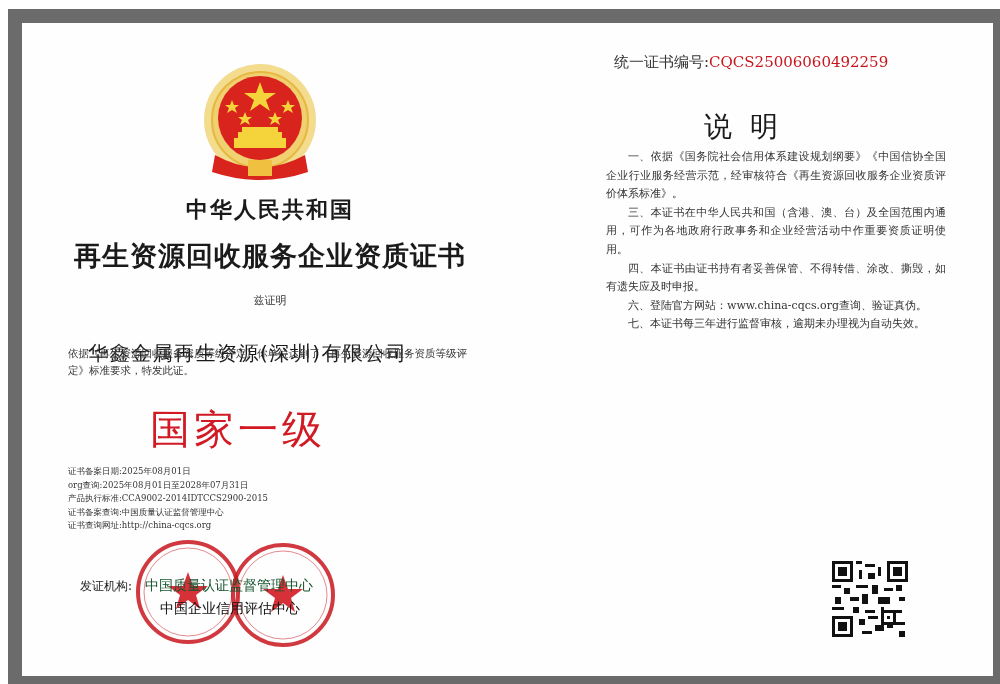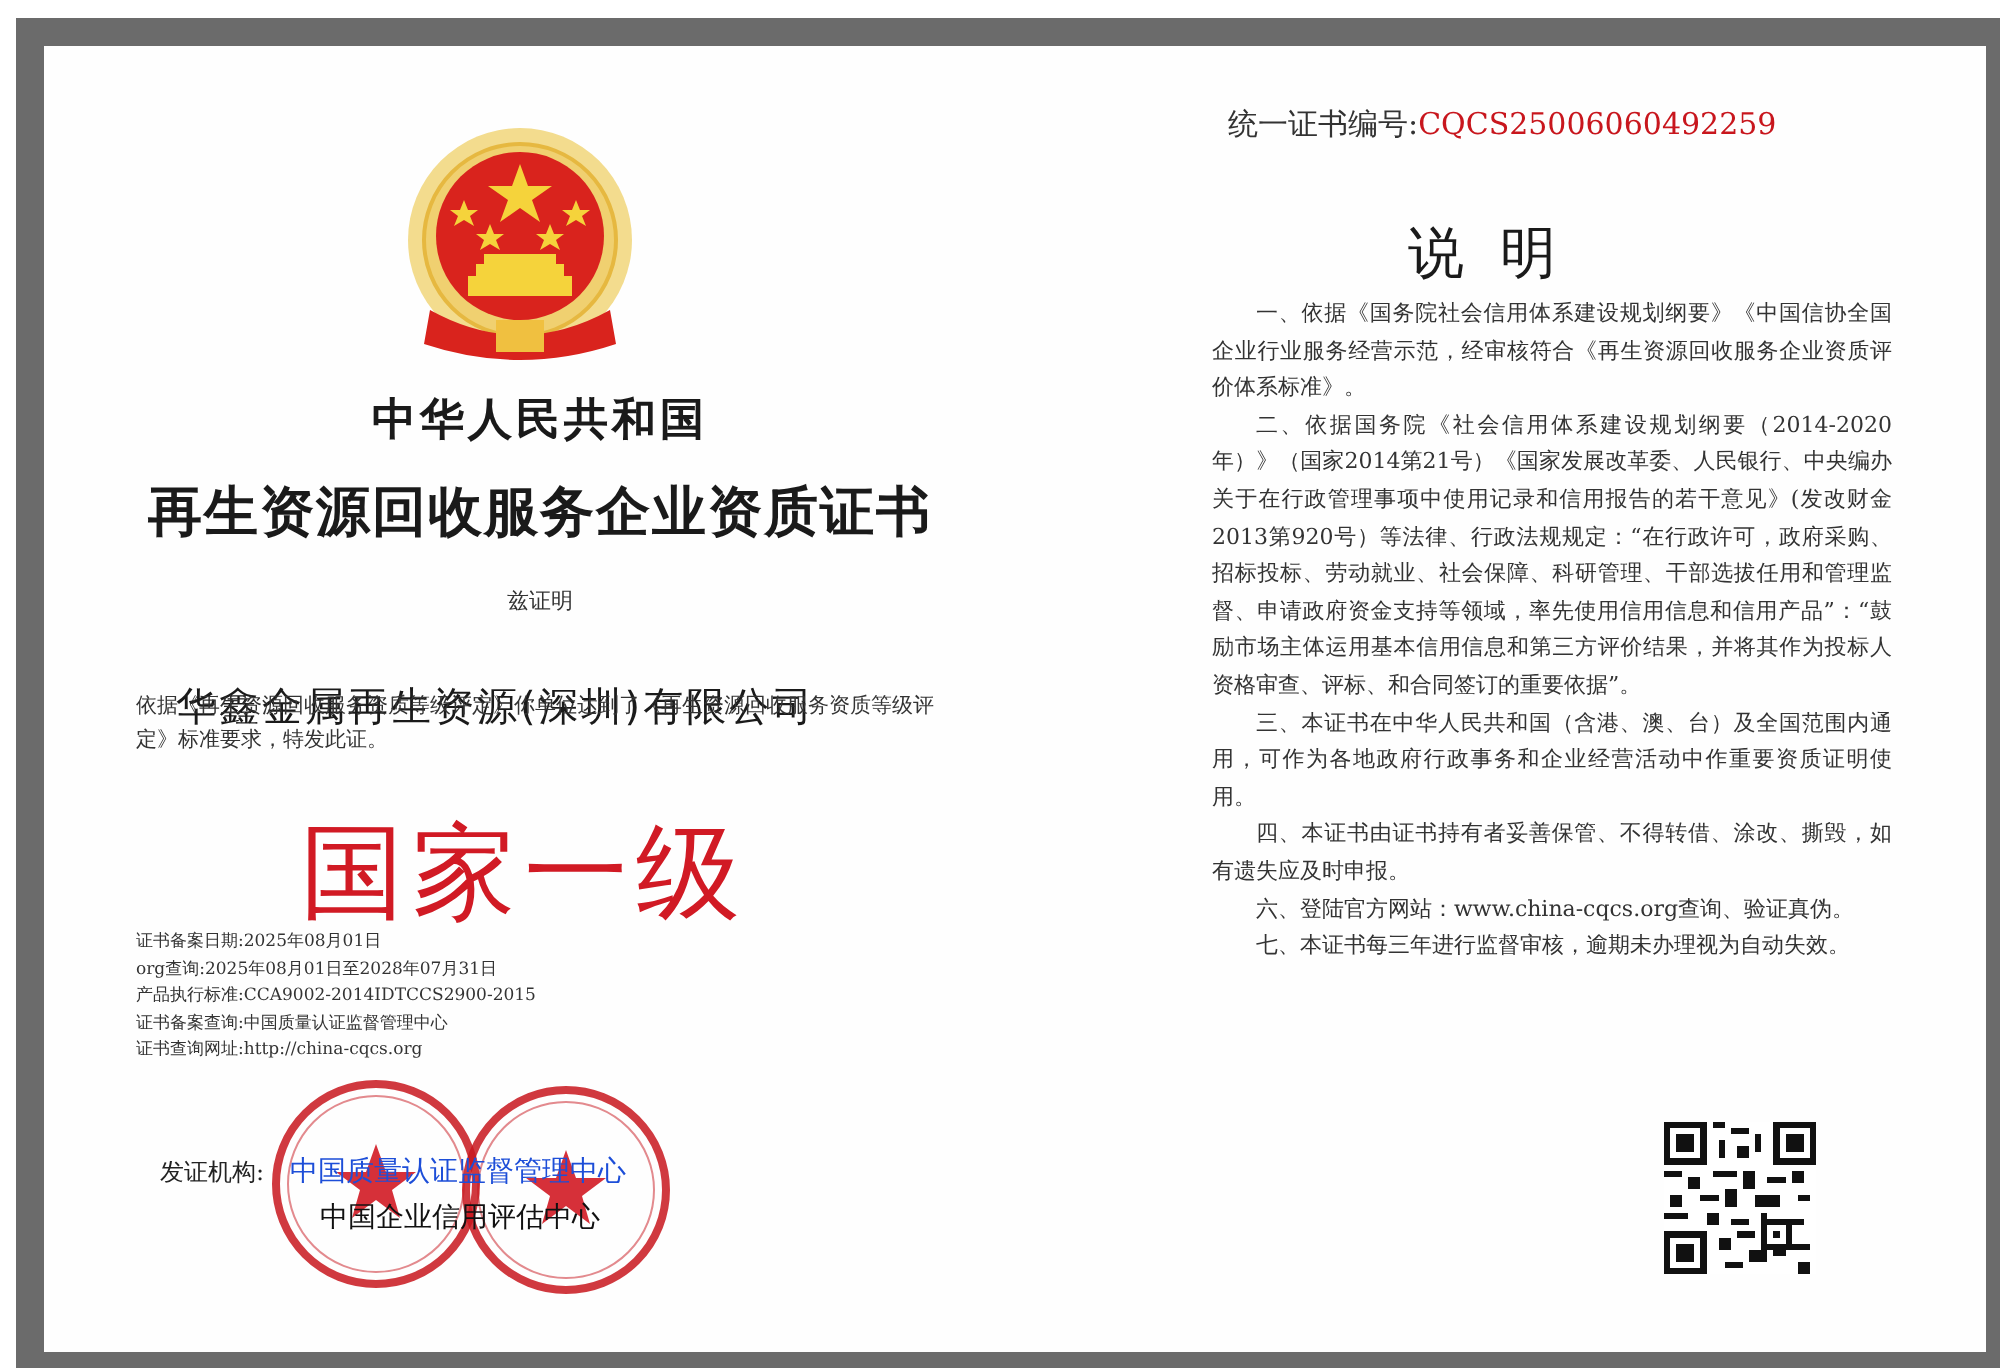--- a/index.html
+++ b/index.html
@@ -5,24 +5,24 @@
   html, body { margin:0; padding:0; background:#ffffff; }
   body { width:1000px; height:684px; position:relative; overflow:hidden; font-family:"DejaVu Serif", serif; color:#222; }
   .frame { position:absolute; left:8px; top:9px; width:971px; height:653px; border:14px solid #6b6b6b; background:#fefefe; }
   .abs { position:absolute; }
   .emblem { left:190px; top:60px; width:140px; height:130px; }
   .title1 { left:60px; top:195px; width:420px; text-align:center; font-family:"DejaVu Sans", sans-serif; font-weight:bold; font-size:22px; letter-spacing:2px; color:#1a1a1a; }
   .title2 { left:60px; top:238px; width:420px; text-align:center; font-family:"DejaVu Sans", sans-serif; font-weight:bold; font-size:27px; letter-spacing:1px; color:#1a1a1a; }
   .hereby { left:60px; top:293px; width:420px; text-align:center; font-family:"DejaVu Sans", sans-serif; font-size:11px; color:#333; }
   .company { left:88px; top:300px; font-family:"DejaVu Sans", sans-serif; font-size:20px; color:#1a1a1a; letter-spacing:1.5px;margin-top:40px; }
   .basis { left:68px; top:345px; width:410px; font-size:10.5px; line-height:17px; color:#333; }
-  .grade { left:150px; top:402px; font-size:52px; color:#d11a24; letter-spacing:4px; }
+  .grade { left:150px; top:402px; font-size:40px; color:#d11a24; letter-spacing:4px; }
   .meta { left:68px; top:465px; font-size:8.5px; line-height:13.5px; color:#333; }
   .issuer-label { left:80px; top:578px; font-size:12px; color:#222; }
-  .issuer1 { left:145px; top:577px; font-size:14px; color:#1d4ed8; }
+  .issuer1 { left:145px; top:577px; font-size:14px; color:#14532d; }
   .issuer2 { left:160px; top:600px; font-size:14px; color:#111; }
   .seal { width:110px; height:110px; }
   .certno { left:614px; top:53px; font-size:15px; color:#333; }
   .certno .num { color:#c8161d; }
   .notes-title { left:560px; top:108px; width:380px; text-align:center; font-size:28px; letter-spacing:18px; color:#1a1a1a; }
   .notes { left:606px; top:148px; width:340px; font-size:11px; line-height:18.6px; color:#333; text-align:justify; }
   .notes p { margin:0; text-indent:2em; }
   .qr { left:832px; top:561px; width:76px; height:76px; }
 </style>
 </head>
@@ -83,21 +83,20 @@
 <div class="abs issuer2">中国企业信用评估中心</div>
 
 <div class="abs certno">
   <span>统一证书编号:</span><span class="num">CQCS25006060492259</span>
 </div>
 
 <div class="abs notes-title">说明</div>
 
 <div class="abs notes">
   <p>一、依据《国务院社会信用体系建设规划纲要》《中国信协全国企业行业服务经营示范，经审核符合《再生资源回收服务企业资质评价体系标准》。</p>
-  <p>二、依据国务院《社会信用体系建设规划纲要（2014-2020年）》（国家2014第21号）《国家发展改革委、人民银行、中央编办关于在行政管理事项中使用记录和信用报告的若干意见》(发改财金2013第920号）等法律、行政法规规定：“在行政许可，政府采购、招标投标、劳动就业、社会保障、科研管理、干部选拔任用和管理监督、申请政府资金支持等领域，率先使用信用信息和信用产品”：“鼓励市场主体运用基本信用信息和第三方评价结果，并将其作为投标人资格审查、评标、和合同签订的重要依据”。</p>
   <p>三、本证书在中华人民共和国（含港、澳、台）及全国范围内通用，可作为各地政府行政事务和企业经营活动中作重要资质证明使用。</p>
   <p>四、本证书由证书持有者妥善保管、不得转借、涂改、撕毁，如有遗失应及时申报。</p>
   <p>六、登陆官方网站：www.china-cqcs.org查询、验证真伪。</p>
   <p>七、本证书每三年进行监督审核，逾期未办理视为自动失效。</p>
 </div>
 
 <div class="abs qr">
   <svg width="76" height="76" viewBox="0 0 25 25" shape-rendering="crispEdges">
     <rect width="25" height="25" fill="#fff"></rect>
     <g fill="#111">

